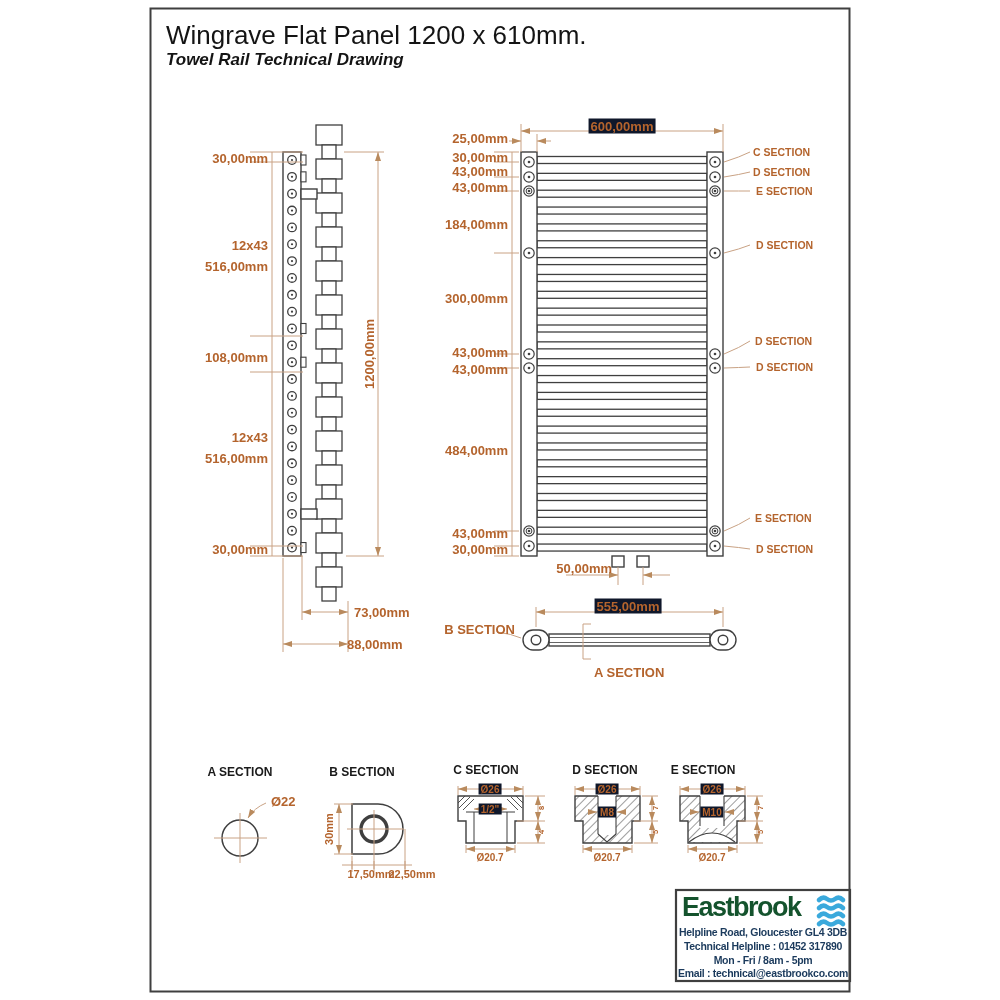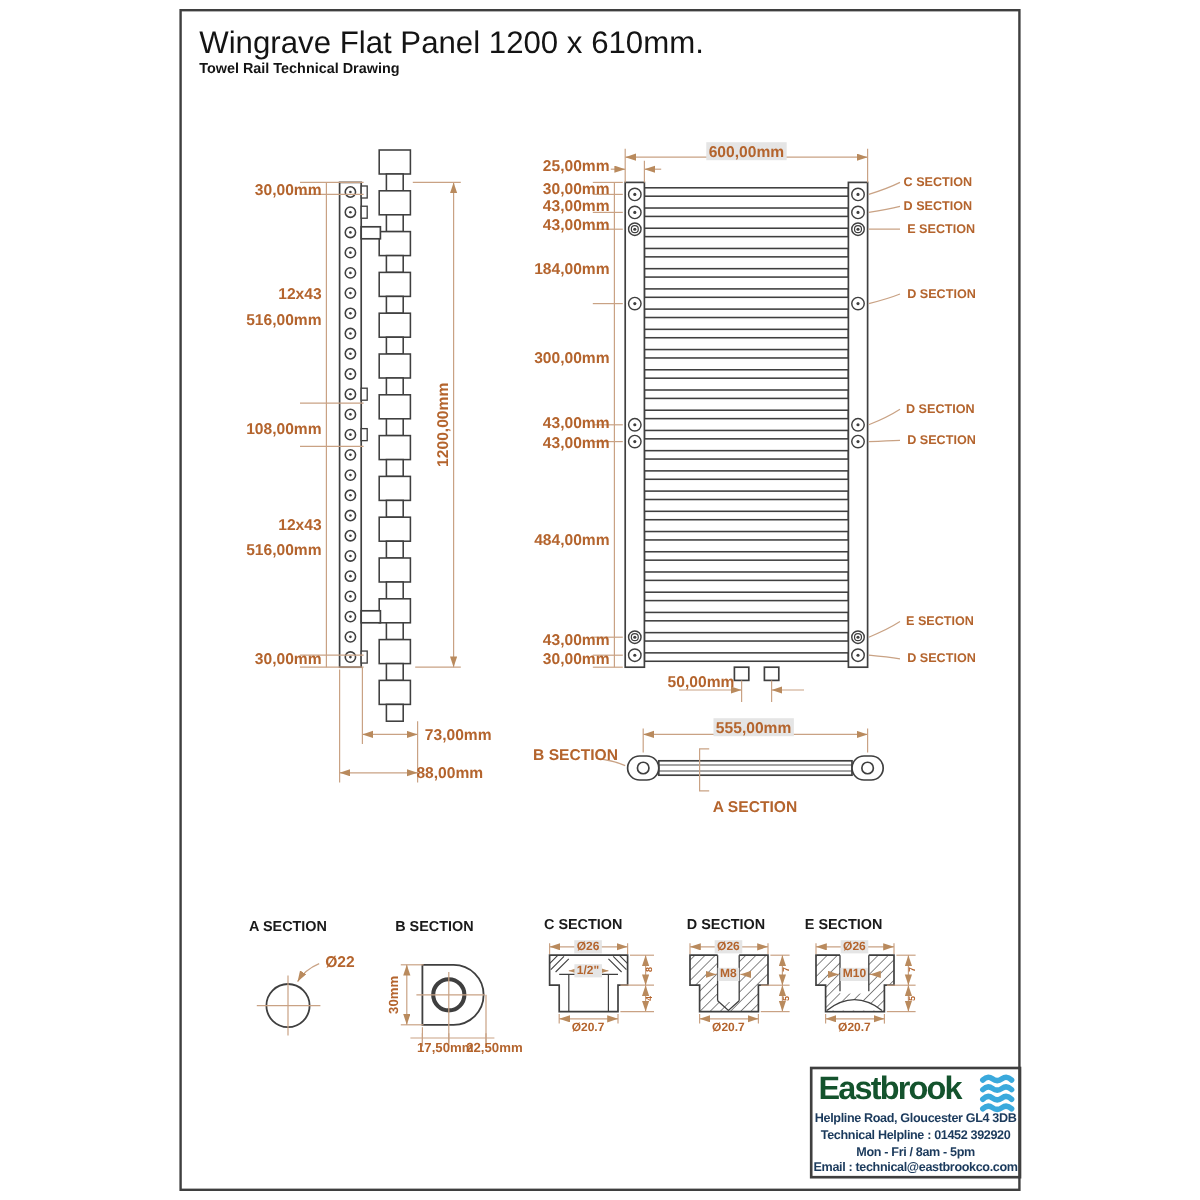--- a/index.html
+++ b/index.html
@@ -9,24 +9,24 @@
   .lbl{position:absolute;white-space:nowrap;}
   .dim{color:#b4642d;font-weight:bold;font-size:13px;}
   .med{font-size:11px;}
   .small{font-size:10px;}
   .tiny{font-size:7.5px;}
   .sec{font-size:10.5px;}
   .r{transform:translate(-100%,-50%);}
   .c{transform:translate(-50%,-50%);}
   .l{transform:translate(0,-50%);}
   .v{transform:translate(-50%,-50%) rotate(-90deg);}
-  .bg{background:#e5e5e5;padding:0 2px;}
+  .bg{background:#0f172a;padding:0 2px;}
   .black-label{position:absolute;color:#1a1a1a;font-weight:bold;font-size:12px;white-space:nowrap;}
   #title{position:absolute;left:166px;top:20px;font-size:26px;font-weight:normal;color:#141414;margin:0;}
-  #subtitle{position:absolute;left:166px;top:50px;font-size:12px;font-weight:bold;color:#141414;margin:0;}
+  #subtitle{position:absolute;left:166px;top:50px;font-size:17px;font-weight:bold;color:#141414;margin:0;font-style:italic;}
   #brand{position:absolute;left:682px;top:892px;font-size:27px;font-weight:bold;color:#14532d;
          letter-spacing:-1.5px;}
   .foot{position:absolute;left:763px;transform:translateX(-50%);color:#1b3a5c;font-weight:bold;
         font-size:10.5px;letter-spacing:-0.3px;white-space:nowrap;}
 </style>
 </head>
 <body>
 
 <div id="page">
 
@@ -443,17 +443,17 @@
 
 <span class="black-label lbl c" style="left:703px;top:770px">E SECTION</span>
 <span class="lbl dim small c bg" style="left:712px;top:789px">Ø26</span>
 <span class="lbl dim small c bg" style="left:712px;top:812px">M10</span>
 <span class="lbl dim small c" style="left:712px;top:857px">Ø20.7</span>
 <span class="lbl dim tiny v" style="left:760px;top:808px">7</span>
 <span class="lbl dim tiny v" style="left:760px;top:832px">5</span>
 
 <span id="brand">Eastbrook</span>
 <span class="foot" style="top:926px">Helpline Road, Gloucester GL4 3DB</span>
-<span class="foot" style="top:940px">Technical Helpline : 01452 392920</span>
+<span class="foot" style="top:940px">Technical Helpline : 01452 317890</span>
 <span class="foot" style="top:954px">Mon - Fri / 8am - 5pm</span>
 <span class="foot" style="top:967px">Email : technical@eastbrookco.com</span>
 
 </div>
 
 </body></html>

